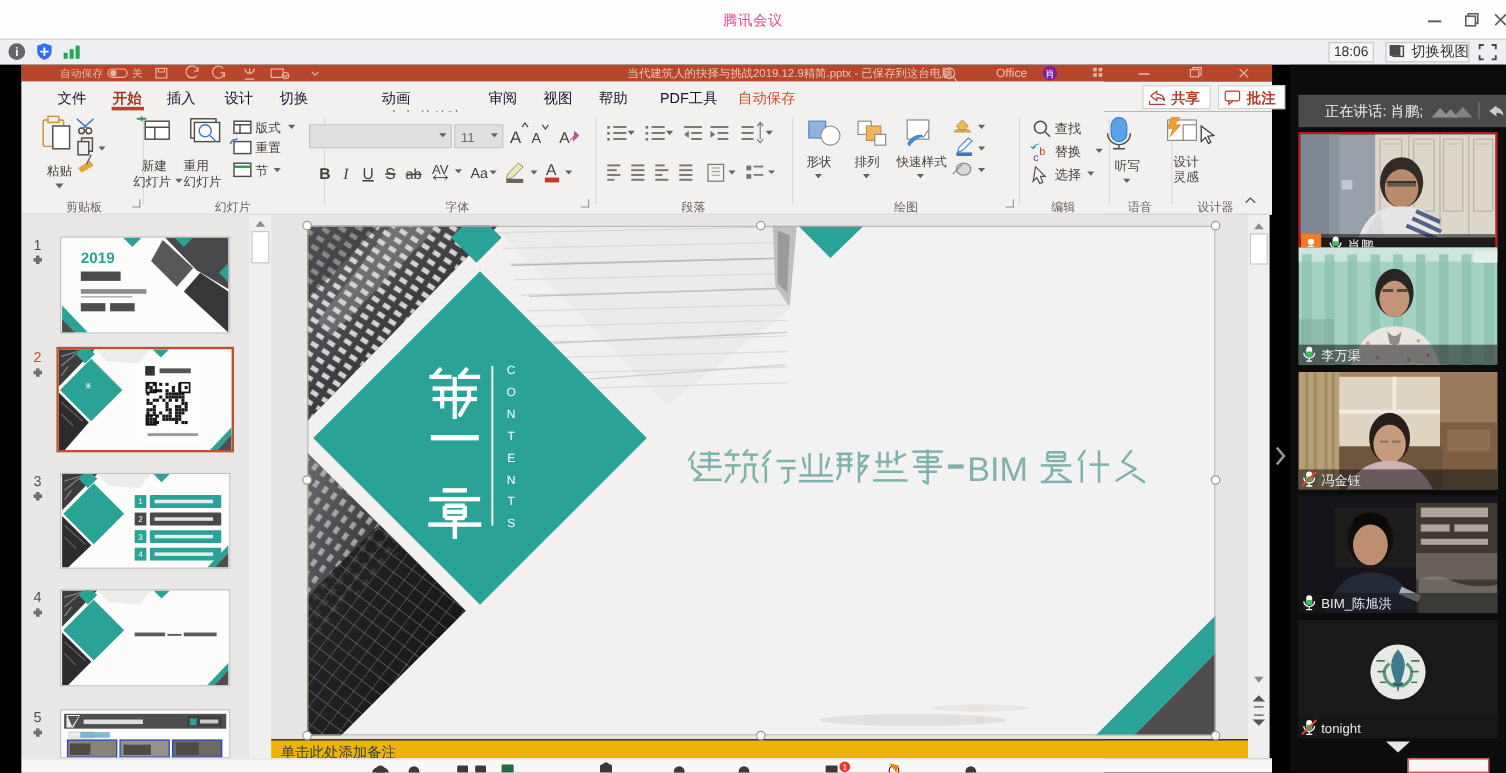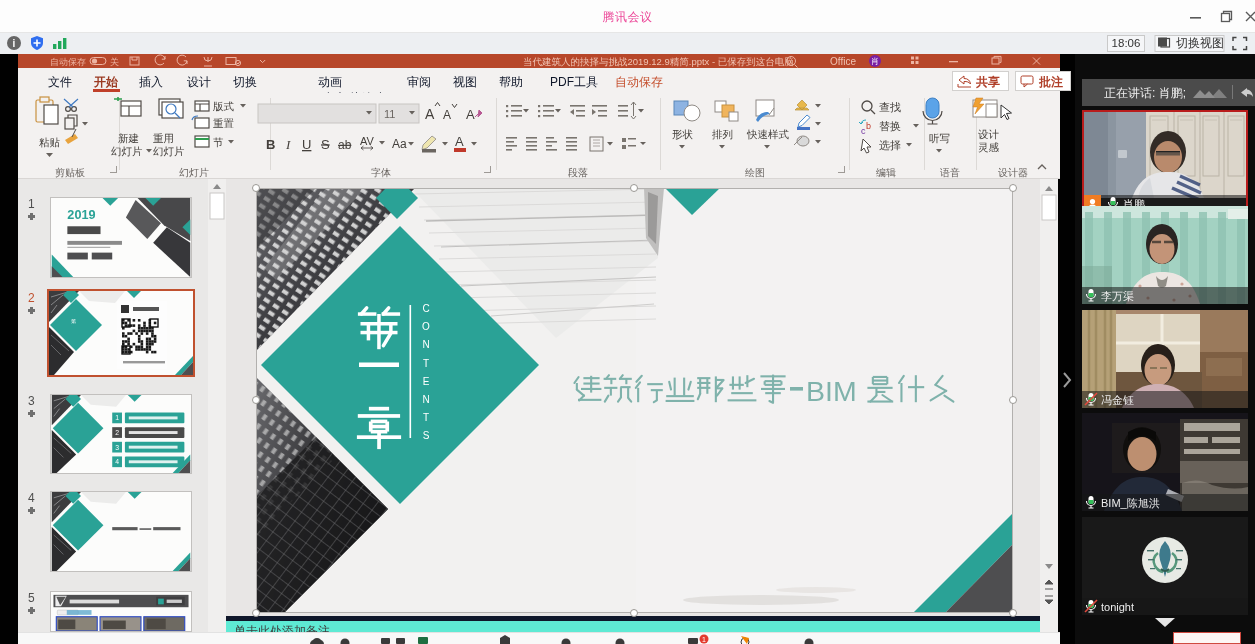--- a/index.html
+++ b/index.html
@@ -21,21 +21,21 @@
 .dlg{position:absolute;top:73px;width:7px;height:7px;border-right:1px solid #8a8580;border-bottom:1px solid #8a8580;opacity:.8}
 #body{left:0;top:125px;width:1042px;height:453px}
 #thumbs{left:0;top:0;width:190px;height:453px;background:#e9e8e7}
 .thumb{position:absolute;left:32px;width:142px;background:#fcfcfb;border:1px solid #c2c0be}
 .tnum{position:absolute;left:10px;font-size:12px;color:#4f4f4f}
 .tstar{position:absolute;left:10px;width:7px;height:7px}
 .tstar:before{content:"";position:absolute;left:2.4px;top:0;width:2.2px;height:7px;background:#6f6f6f}
 .tstar:after{content:"";position:absolute;left:0;top:2.4px;width:7px;height:2.2px;background:#6f6f6f}
 .vscroll{position:absolute;background:#f0efee}
 #main{left:208px;top:0;width:814px;height:437px;background:#e8e6e5}
-#notes{left:208px;top:437px;width:814px;height:16px;background:#5eead4;border-top:5px solid #0f172a;font-size:12px;color:#3d3d3d;padding:2px 0 0 8px}
+#notes{left:208px;top:437px;width:814px;height:16px;background:#eab308;border-top:1px solid #0f172a;font-size:12px;color:#3d3d3d;padding:2px 0 0 8px}
 .handle{position:absolute;width:8px;height:8px;border-radius:50%;background:#fff;border:1.5px solid #9a9894;z-index:5}
 #taskbar{left:0;top:578px;width:1042px;height:12px;background:#f8f8f8;border-top:1px solid #e2e2e2}
 
 #vpanel{left:1075px;top:0;width:180px;height:590px;background:#0c0c0c}
 #vhead{left:7px;top:25px;width:173px;height:27px;background:#4b4b4b;color:#ededed;font-size:12px}
 .tile{position:absolute;left:7px;width:166px;overflow:hidden;background:#222}
 </style></head><body>
 <div id="root">
 <div id="titlebar" class="abs"></div>
     <div id="title" class="abs">腾讯会议</div>

